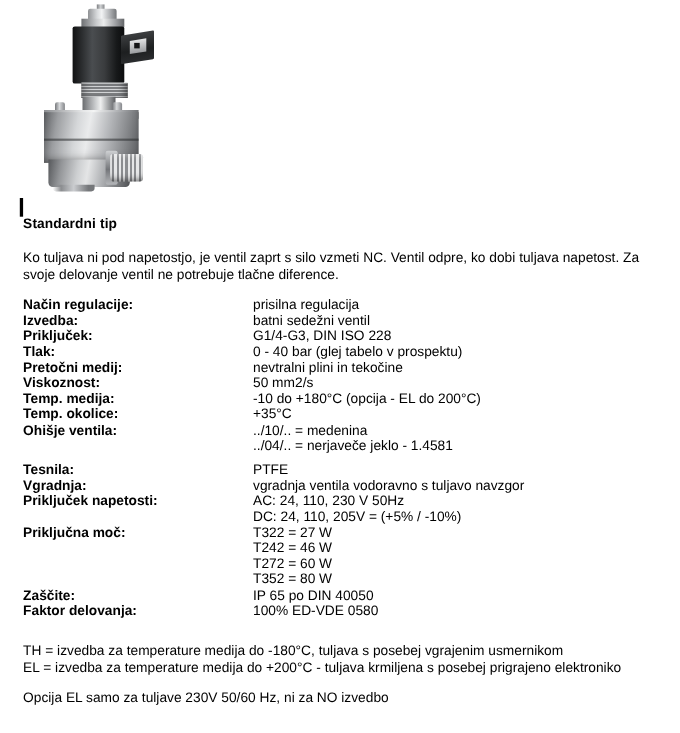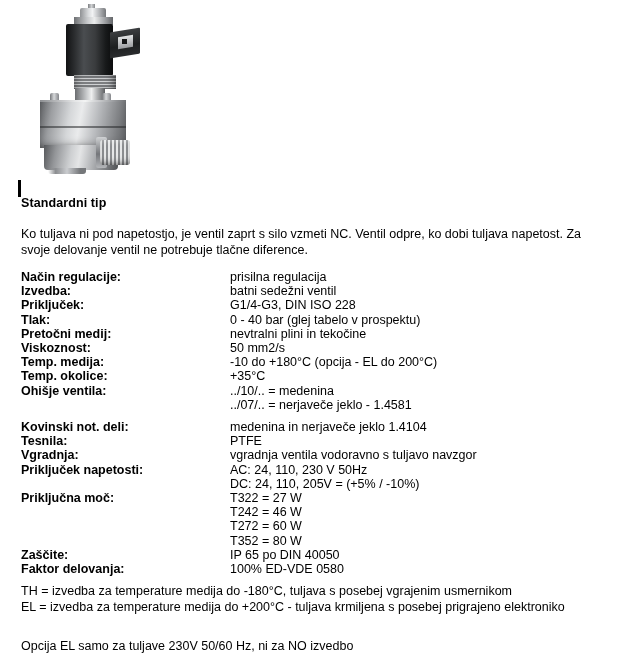--- a/index.html
+++ b/index.html
@@ -255,21 +255,20 @@
     line-height: 16px;
   }
   .notes .lead { font-weight: normal; }
   .closing {
     position: absolute;
     left: 21px;
     top: 626px;
     width: 585px;
     font-size: 12.5px;
     line-height: 16px;
-    margin-top: 12px;
   }
 </style>
 </head>
 <body>
 
 <div class="photo-wrap">
   <div class="photo">
     <div class="v-cap-nut"></div>
     <div class="v-cap"></div>
     <div class="v-cap2"></div>
@@ -330,28 +329,24 @@
       <tr>
         <td class="k">Temp. okolice:</td>
         <td class="v">+35°C</td>
       </tr>
       <tr>
         <td class="k">Ohišje ventila:</td>
         <td class="v">../10/.. = medenina</td>
       </tr>
       <tr>
         <td class="k"></td>
-        <td class="v">../07/.. = nerjaveče jeklo - 1.4581</td>
+        <td class="v">../04/.. = nerjaveče jeklo - 1.4581</td>
       </tr>
       <tr class="gap">
         <td colspan="2">&nbsp;</td>
-      </tr>
-      <tr>
-        <td class="k">Kovinski not. deli:</td>
-        <td class="v">medenina in nerjaveče jeklo 1.4104</td>
       </tr>
       <tr>
         <td class="k">Tesnila:</td>
         <td class="v">PTFE</td>
       </tr>
       <tr>
         <td class="k">Vgradnja:</td>
         <td class="v">vgradnja ventila vodoravno s tuljavo navzgor</td>
       </tr>
       <tr>

